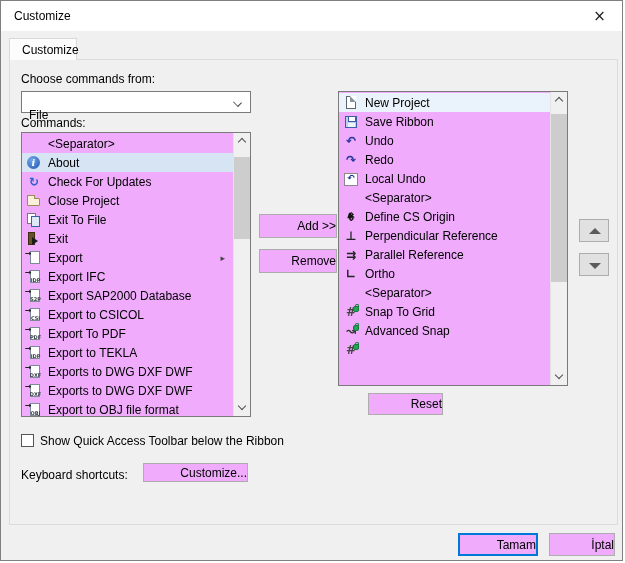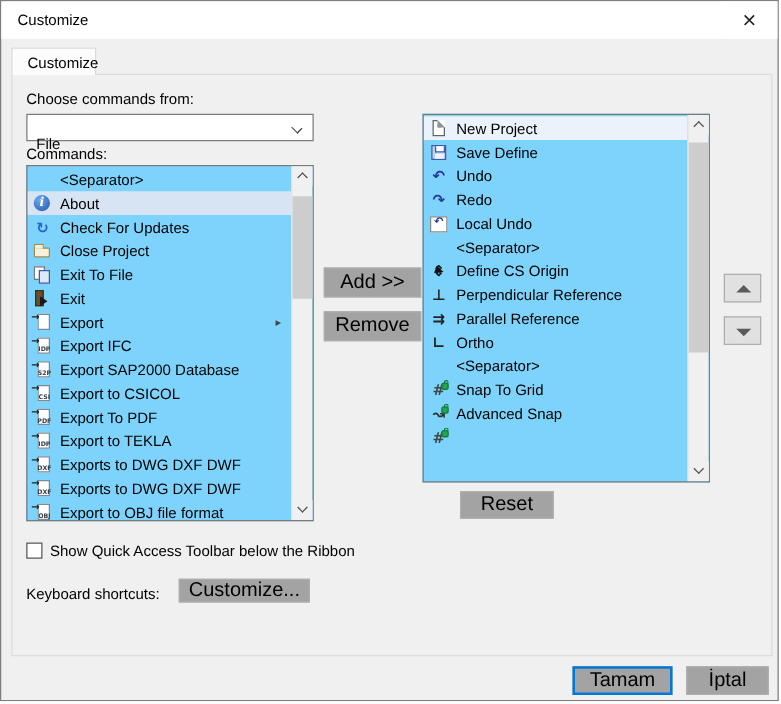--- a/index.html
+++ b/index.html
@@ -15,41 +15,41 @@
   .tab{position:absolute;left:8px;top:37px;width:68px;height:22px;background:#fcfcfc;
     border:1px solid #d9d9d9;border-bottom:none;z-index:2;padding:4px 0 0 12px;}
   .page{position:absolute;left:8px;top:58px;width:609px;height:466px;border:1px solid #dcdcdc;background:#f0f0f0;}
   .flabel{position:absolute;font-size:12px;text-align:center;}
   
   .combo{position:absolute;left:20px;top:90px;width:230px;height:22px;background:#fff;border:1px solid #7a7a7a;}
   .combo .val{position:absolute;left:7px;top:4px;margin-top:12px;}
   .chev{position:absolute;right:9px;top:7px;width:7px;height:7px;border-right:1.4px solid #444;
     border-bottom:1.4px solid #444;transform:rotate(45deg) scaleY(.8);}
   
-  .list{position:absolute;background:#7dd3fc;border:1px solid #7a7a7a;overflow:hidden;}
+  .list{position:absolute;background:#f0abfc;border:1px solid #7a7a7a;overflow:hidden;}
   .list.left{left:20px;top:131px;width:230px;height:285px;}
   .list.right{left:337px;top:90px;width:230px;height:295px;}
   .rows{position:absolute;left:0;top:0;right:17px;bottom:0;overflow:hidden;padding-top:1px;}
   .row{height:19px;display:flex;align-items:center;padding-left:4px;white-space:nowrap;}
   .row.sel-strong{background:#d7e4f3;}
   .row.sel-light{background:#eaf3fb;}
   .icon{position:relative;width:16px;height:16px;flex:none;margin-right:6px;font-family:"DejaVu Sans",sans-serif;}
   .rlbl{font-size:12px;}
   .subarrow{margin-left:auto;margin-right:8px;font-size:9px;color:#444;}
   
   .sb{position:absolute;right:0;top:0;width:17px;bottom:0;background:#f0f0f0;border-left:1px solid #e4e4e4;}
   .sb-btn{position:absolute;left:0;width:17px;height:16px;background:#f0f0f0;}
   .sb-up{top:0;} .sb-down{bottom:0;}
   .sb-ch{position:absolute;left:5px;width:6px;height:6px;border-right:1.4px solid #505050;border-bottom:1.4px solid #505050;}
   .sb-up .sb-ch{top:6px;transform:rotate(-135deg);}
   .sb-down .sb-ch{top:3px;transform:rotate(45deg);}
   .sb-thumb{position:absolute;left:0;width:17px;background:#cdcdcd;}
   
-  .btn{position:absolute;background:#a3a3a3;border:1px solid #adadad;font-family:"Liberation Sans",sans-serif;
-    font-size:16px;text-align:center;padding:0;cursor:default;}
+  .btn{position:absolute;background:#f0abfc;border:1px solid #adadad;font-family:"Liberation Sans",sans-serif;
+    font-size:12px;text-align:right;padding:0;cursor:default;}
   .btn.default{border:2px solid #0078d7;}
   .arrbtn{position:absolute;width:30px;height:23px;background:#e1e1e1;border:1px solid #adadad;}
   .tri{position:absolute;left:9px;width:0;height:0;border-left:6px solid transparent;border-right:6px solid transparent;}
   .tri.up{top:8px;border-bottom:6px solid #5a5a5a;}
   .tri.down{top:9px;border-top:6px solid #5a5a5a;}
   
   .checkbox{position:absolute;left:20px;top:433px;width:13px;height:13px;background:#fff;border:1px solid #555;}
   
   .i-about{position:absolute;left:1px;top:1px;width:13px;height:13px;border-radius:50%;
     background:radial-gradient(circle at 35% 30%, #6fa7e8, #1e56b0);color:#fff;
@@ -236,21 +236,21 @@
         <div class="row sel-light">
           <span class="icon">
             <span class="i-page"></span>
           </span>
           <span class="rlbl">New Project</span>
         </div>
         <div class="row">
           <span class="icon">
             <span class="i-floppy"></span>
           </span>
-          <span class="rlbl">Save Define</span>
+          <span class="rlbl">Save Ribbon</span>
         </div>
         <div class="row">
           <span class="icon">
             <span class="i-g" style="color:#26379c">↶</span>
           </span>
           <span class="rlbl">Undo</span>
         </div>
         <div class="row">
           <span class="icon">
             <span class="i-g" style="color:#26379c">↷</span>

